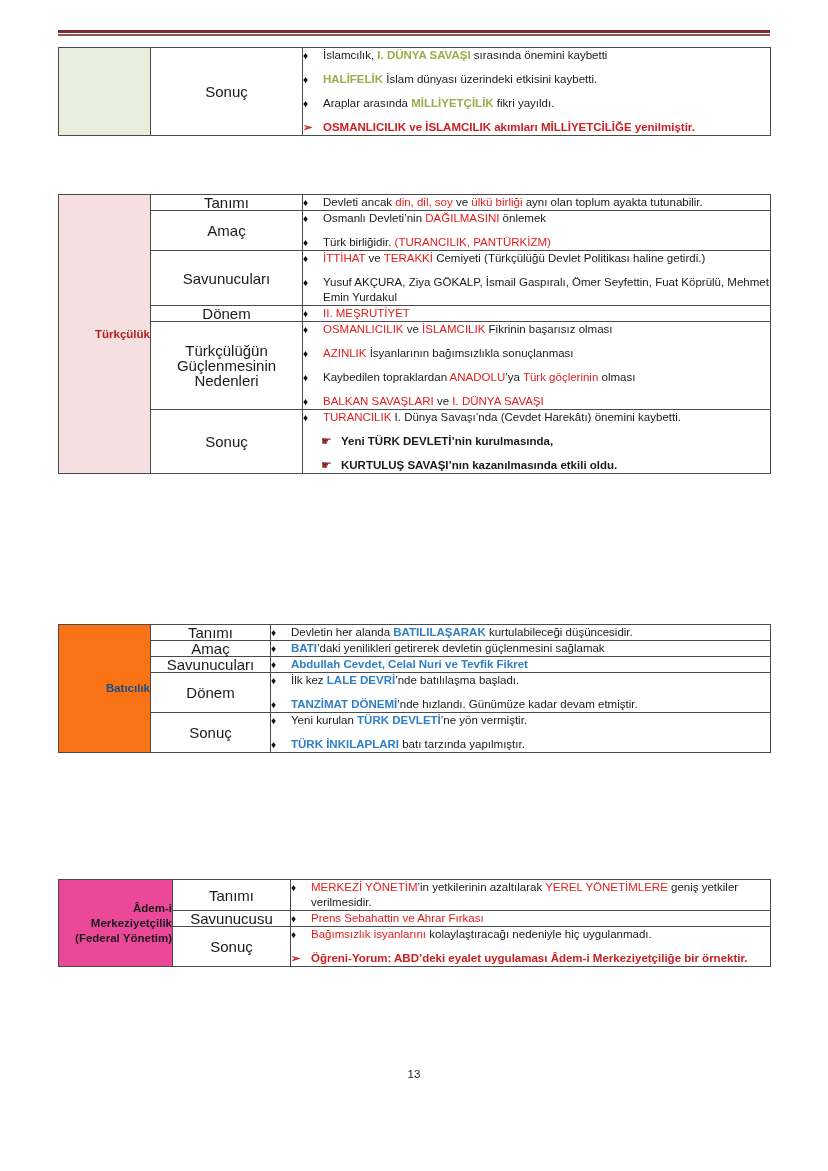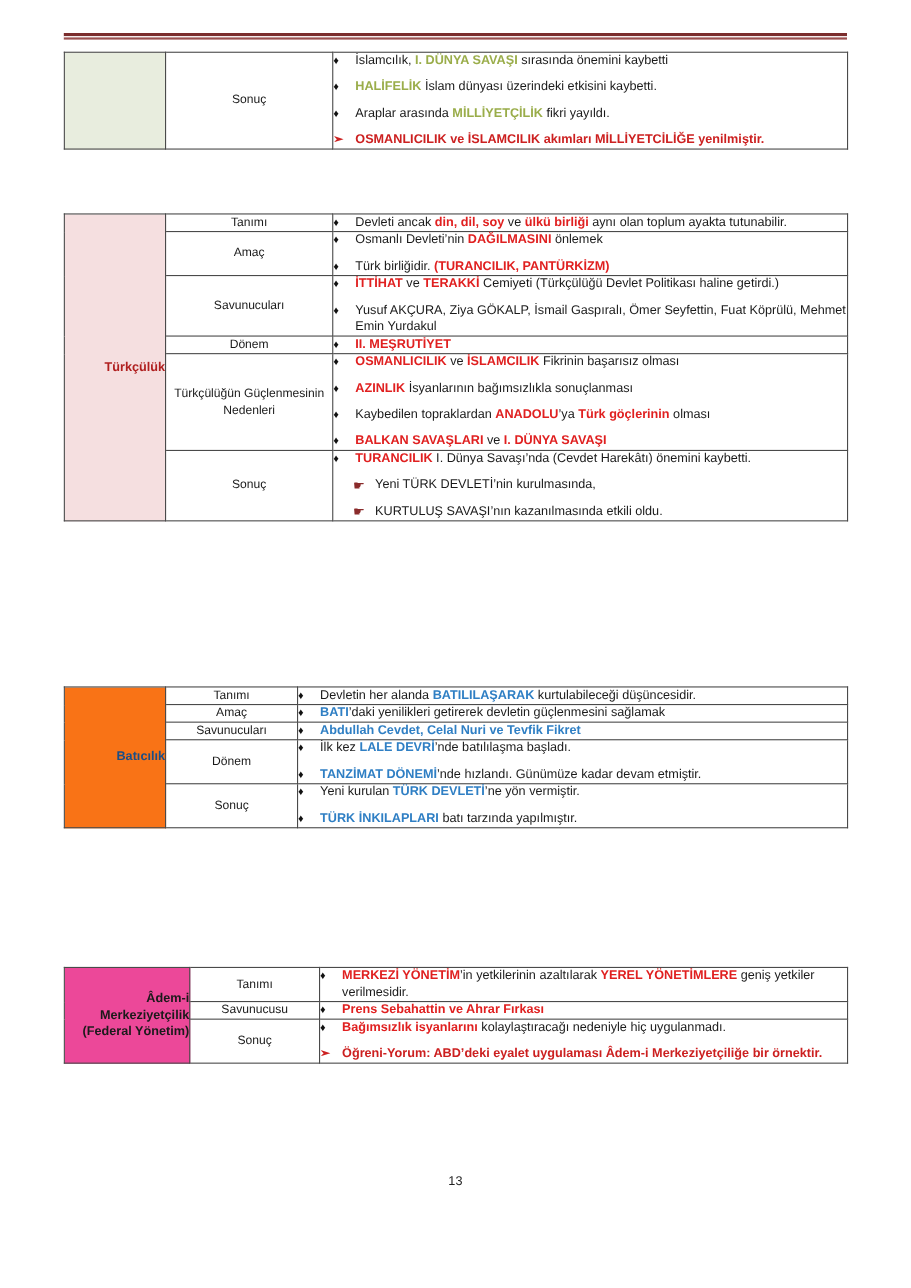--- a/index.html
+++ b/index.html
@@ -87,21 +87,21 @@
     padding: 4px 3px;
   }
   .lbl-green { background: #e8edde; }
   .lbl-pink  { background: #f5dfe0; color: #b02020; }
   .lbl-blue  { background: #f97316; color: #1b4e86; }
   .lbl-pink-dark { background: #ec4899; color: #1a1a1a; }
 
   
   .fld {
     text-align: center;
-    font-size: 11px;
+    font-size: 15px;
     line-height: 15px;
     color: #1a1a1a;
     padding: 5px 4px;
   }
 
   
   .cnt {
     padding: 7px 8px 7px 10px;
     font-size: 11.5px;
     line-height: 15px;
@@ -128,24 +128,24 @@
   .bullet.pen {
     color: #8a2b2b;
     font-size: 12px;
   }
   .li .txt {
     flex: 1 1 auto;
   }
   .li.indent { padding-left: 18px; }
 
   
-  .r  { color: #e02020; font-weight: bold; }   
+  .r  { color: #e02020; font-weight: normal; }   
   .g  { color: #9aad4a; font-weight: bold; }   
   .b  { color: #2f7fc4; font-weight: bold; }   
-  .bk { color: #1a1a1a; font-weight: normal; margin-top: 12px; }   
+  .bk { color: #1a1a1a; font-weight: bold; margin-top: 12px; }   
   .rl { color: #cc2020; font-weight: bold; }   
 
   
   .pageno {
     position: absolute;
     left: 0;
     top: 1068px;
     width: 828px;
     text-align: center;
     font-size: 11.5px;

